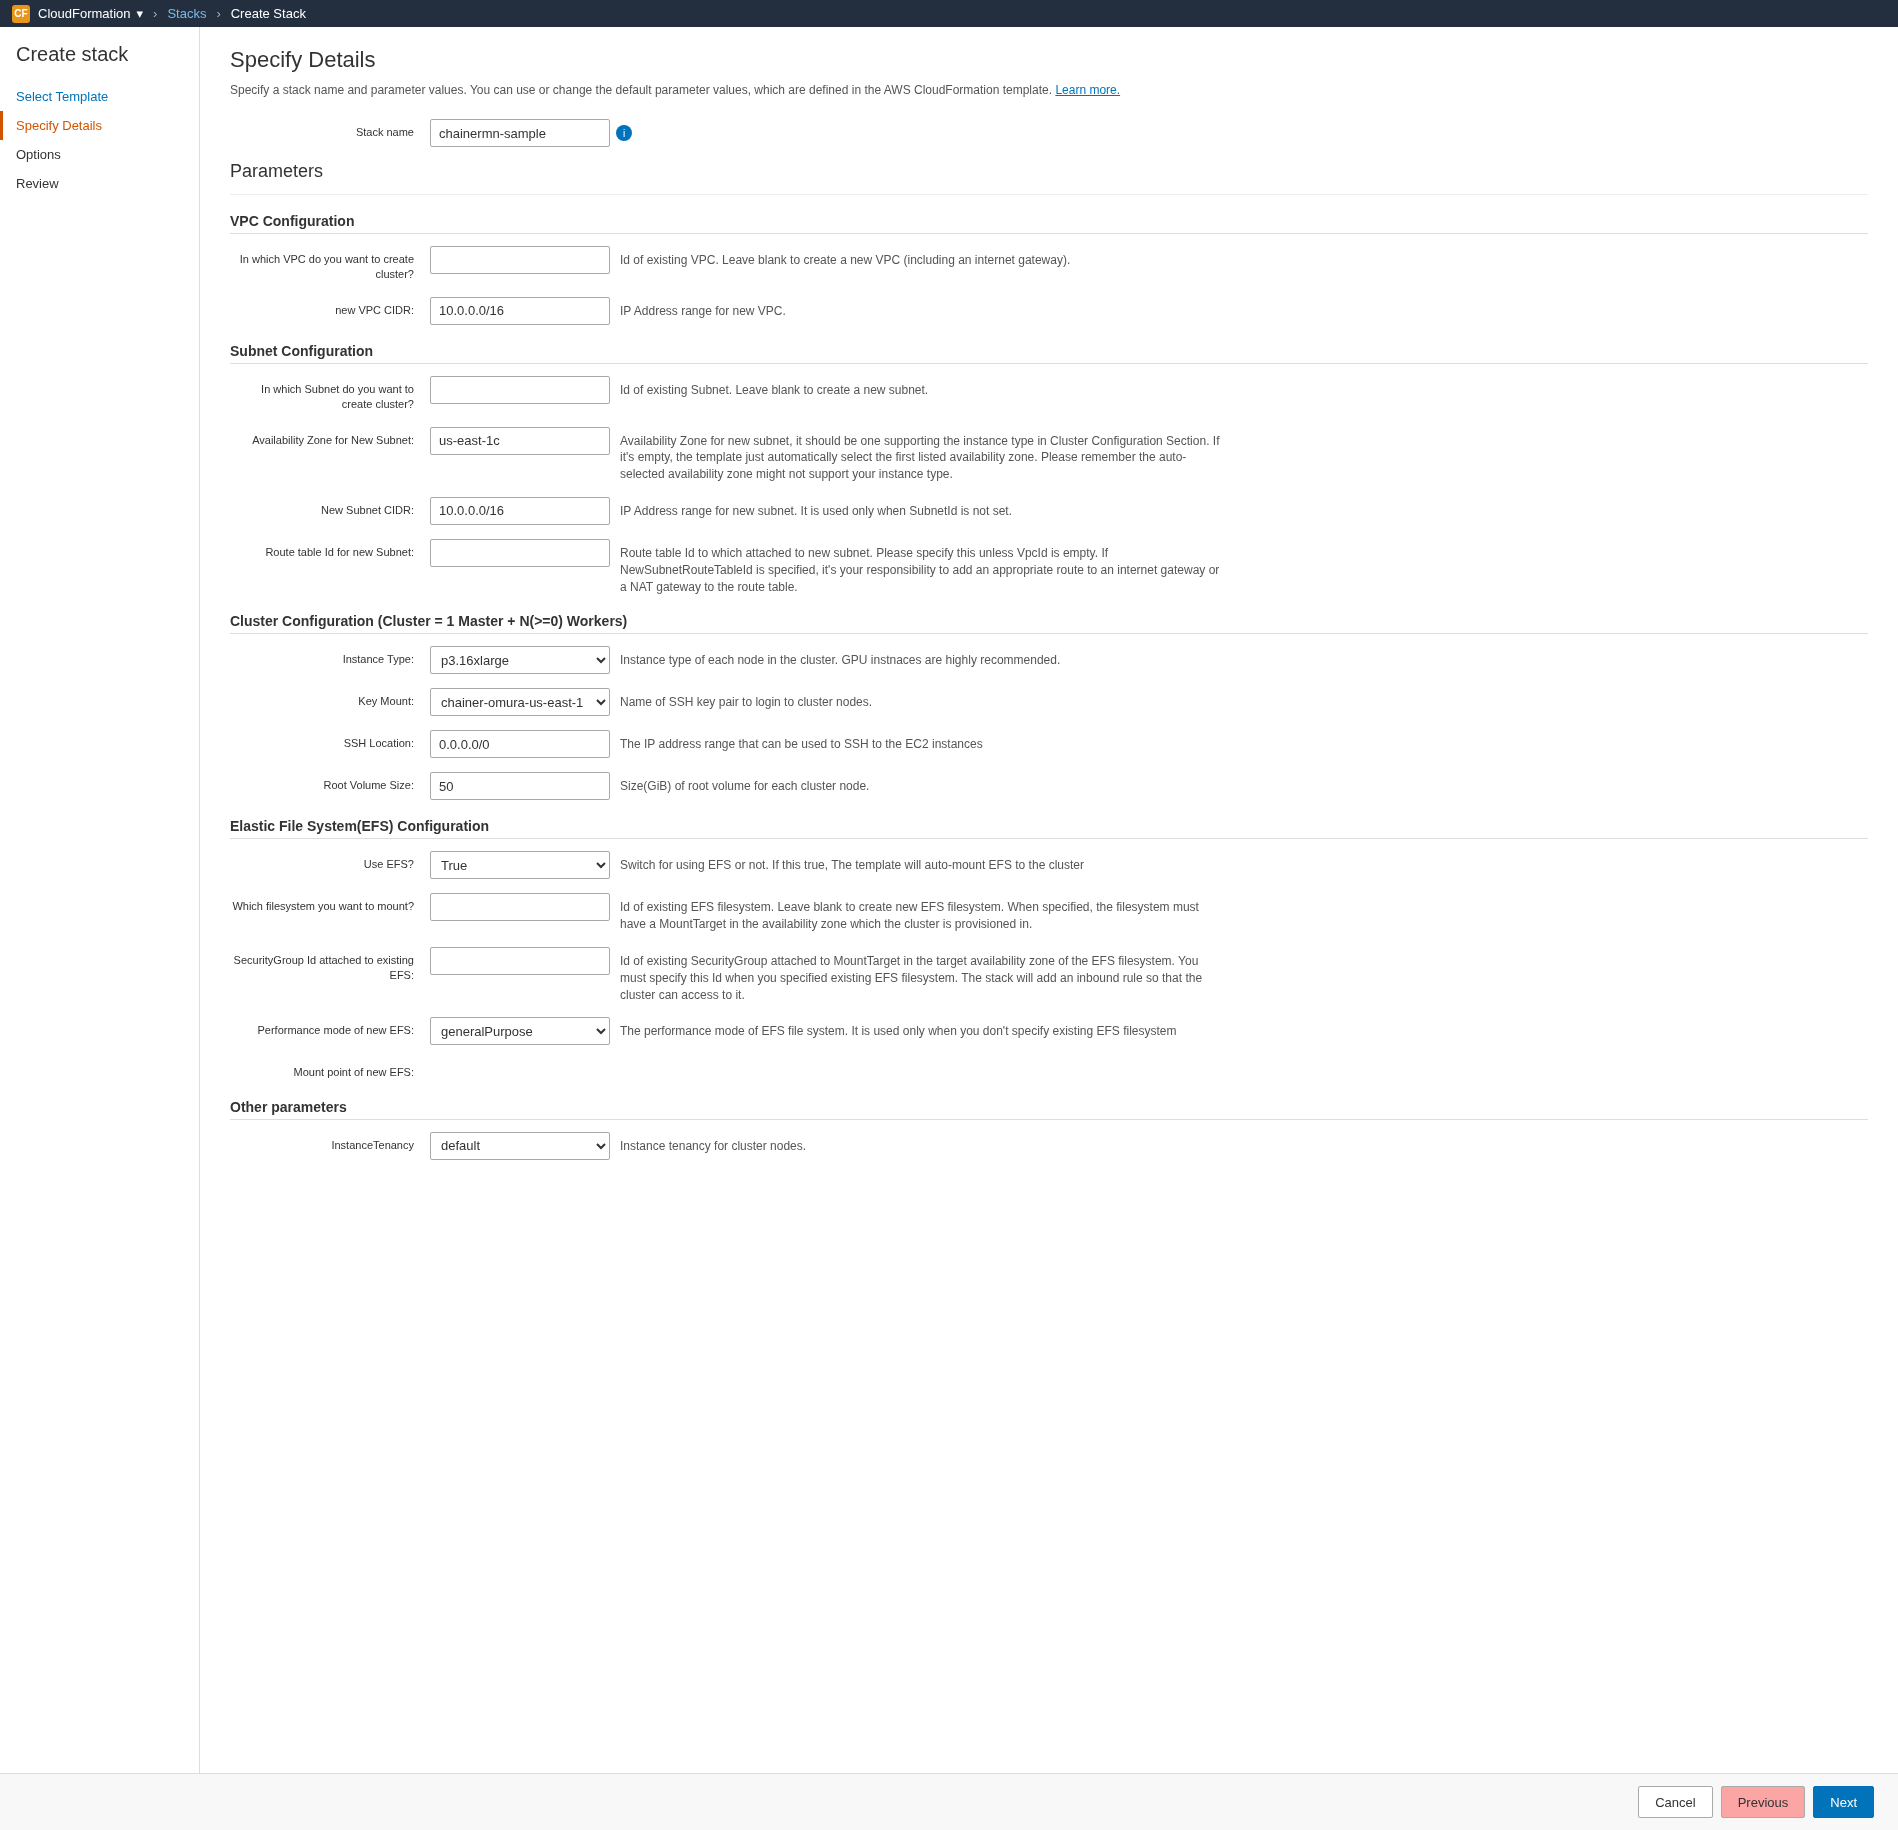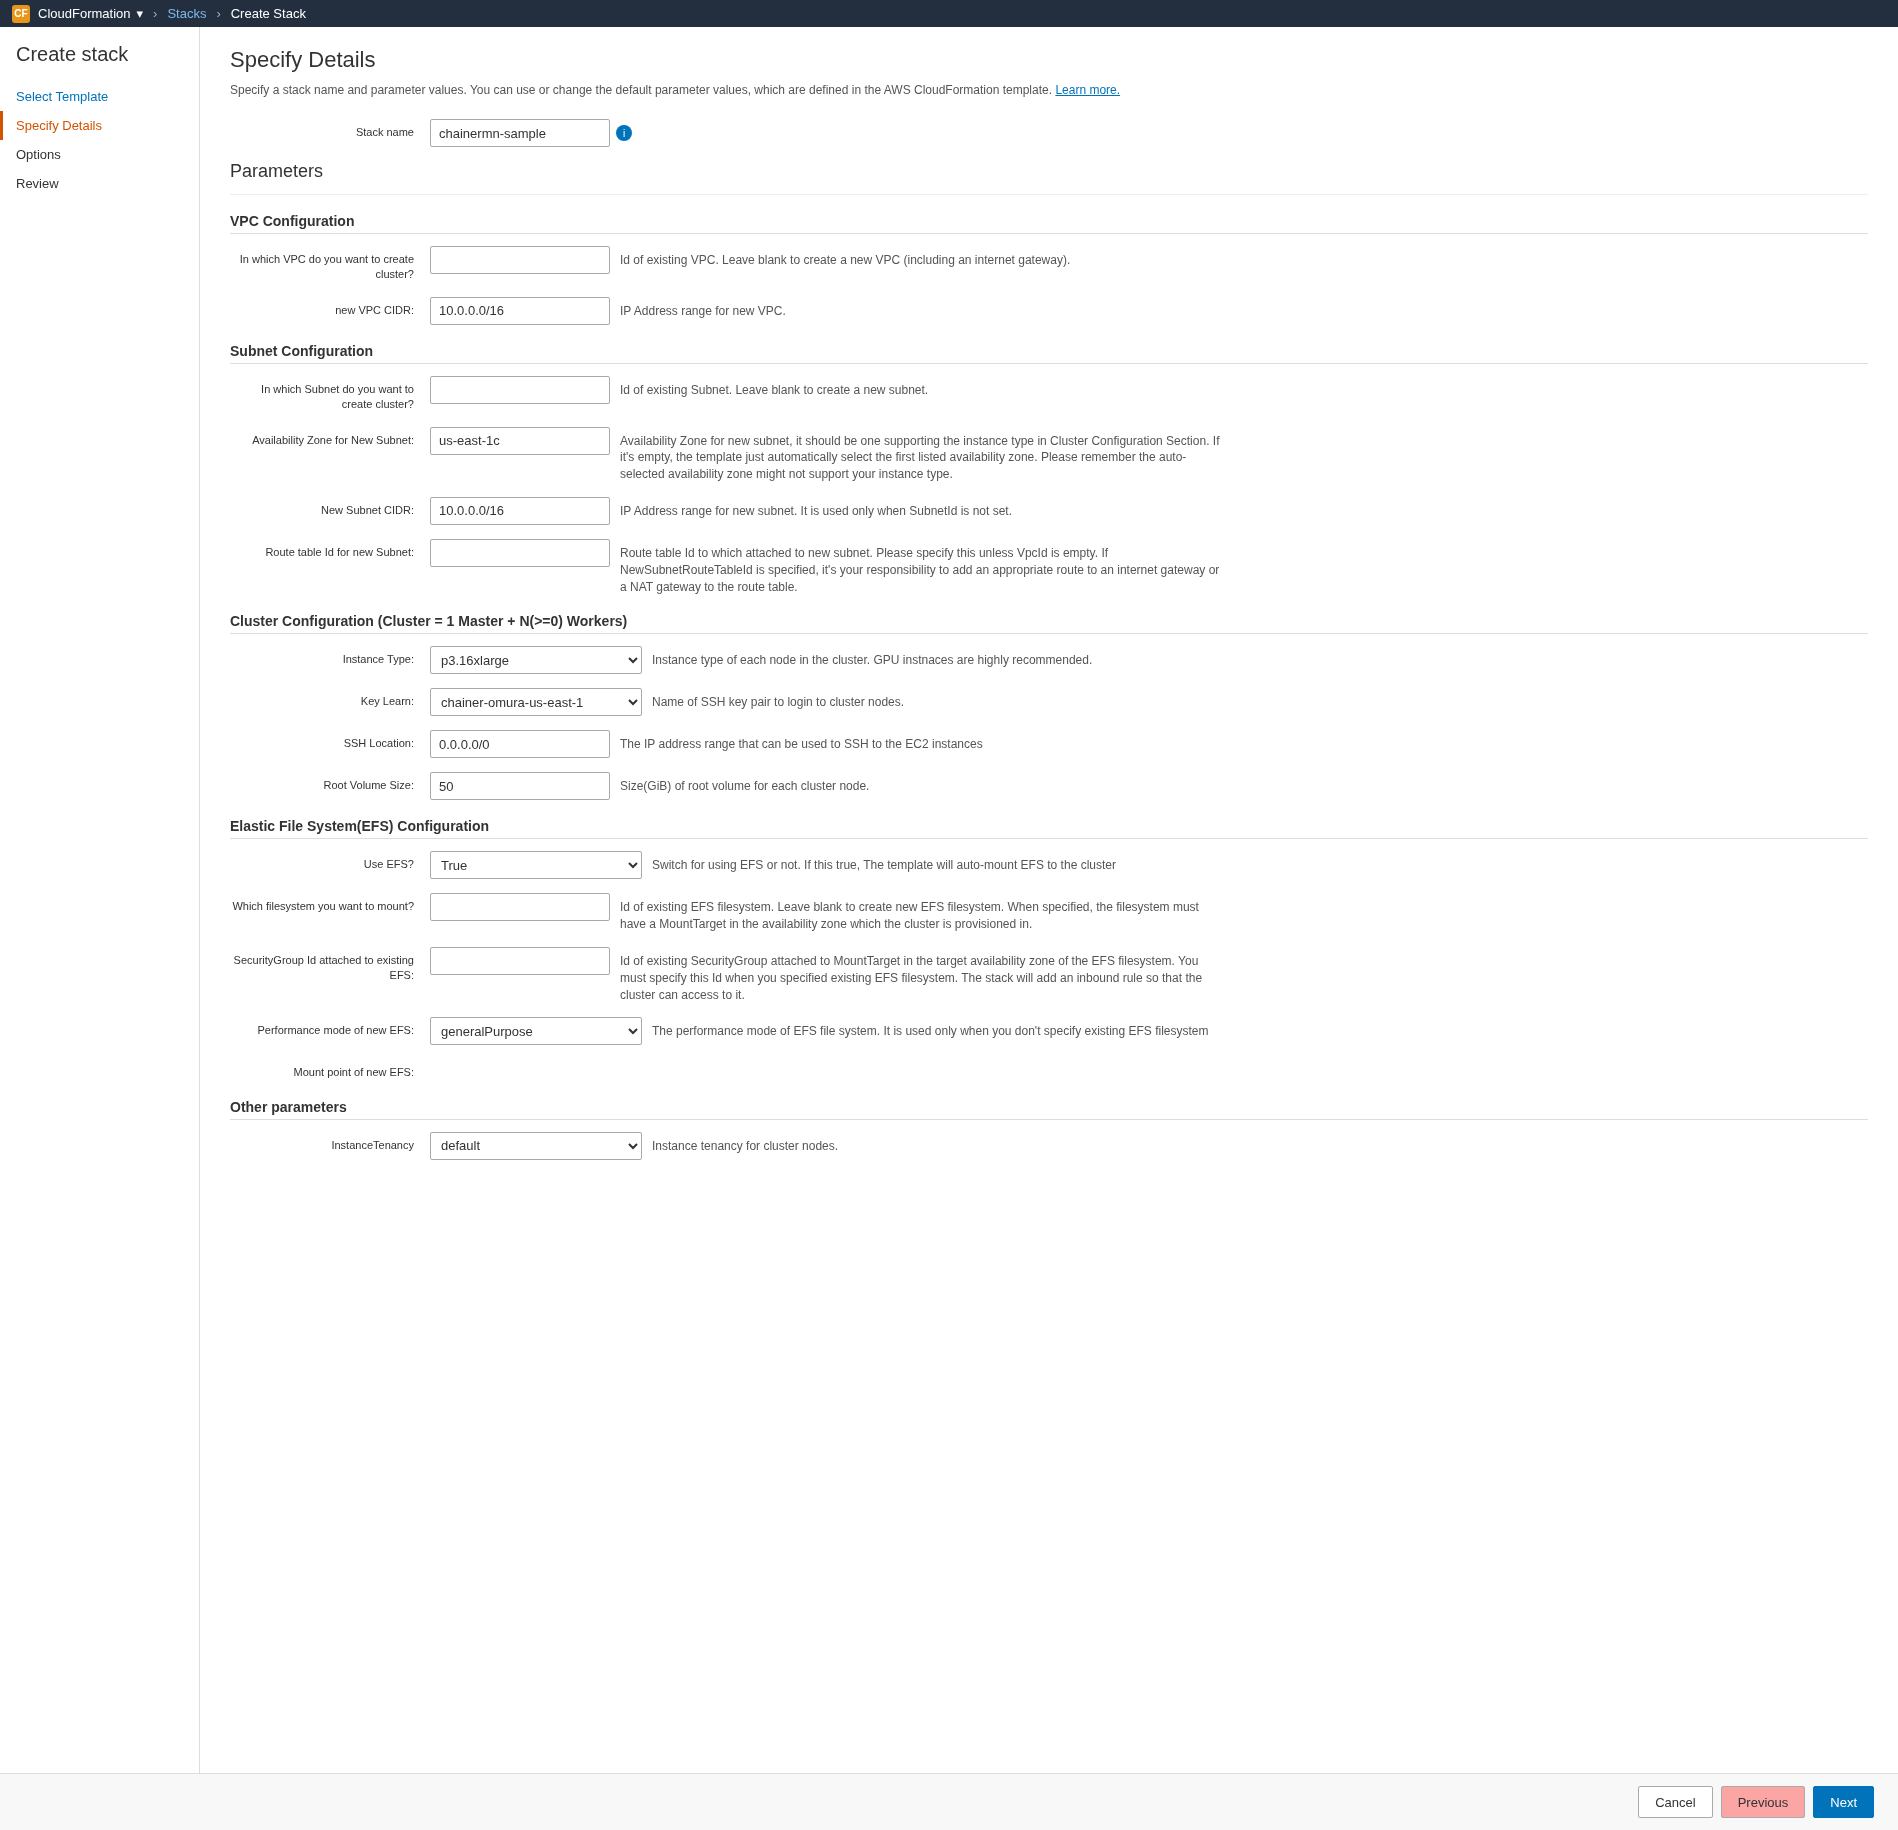--- a/index.html
+++ b/index.html
@@ -108,21 +108,21 @@
     }
 
     select {
       height: 28px;
       border: 1px solid #aaa;
       padding: 2px 6px;
       font-size: 13px;
       border-radius: 2px;
       color: #333;
       background: #fff;
-      width: 212px;
+      width: 180px;
       cursor: pointer;
     }
 
     .stack-name-input { width: 180px; }
 
     
     .params-section { margin-top: 10px; }
     .params-title { font-size: 18px; font-weight: 300; color: #333; margin-bottom: 12px; padding-bottom: 12px; border-bottom: 1px solid #eee; }
     .sub-section-title {
       font-size: 14px; font-weight: 600; color: #333; margin: 18px 0 12px; padding-bottom: 4px; border-bottom: 1px solid #ddd;
@@ -269,21 +269,21 @@
             <div>
               <div class="sub-section-title">Cluster Configuration (Cluster = 1 Master + N(&gt;=0) Workers)</div>
               <div class="form-group">
                 <div class="form-label">Instance Type:</div>
                 <div class="form-control-wrap">
                   <select><option value="p3.16xlarge">p3.16xlarge</option><option value="p3.8xlarge">p3.8xlarge</option><option value="p3.2xlarge">p3.2xlarge</option><option value="p2.16xlarge">p2.16xlarge</option><option value="p2.8xlarge">p2.8xlarge</option><option value="p2.xlarge">p2.xlarge</option></select>
                   <div class="form-hint">Instance type of each node in the cluster. GPU instnaces are highly recommended.</div>
                 </div>
               </div>
               <div class="form-group">
-                <div class="form-label">Key Learn:</div>
+                <div class="form-label">Key Mount:</div>
                 <div class="form-control-wrap">
                   <select><option value="chainer-omura-us-east-1">chainer-omura-us-east-1</option></select>
                   <div class="form-hint">Name of SSH key pair to login to cluster nodes.</div>
                 </div>
               </div>
               <div class="form-group">
                 <div class="form-label">SSH Location:</div>
                 <div class="form-control-wrap">
                   <input type="text" value="0.0.0.0/0" style="">
                   <div class="form-hint">The IP address range that can be used to SSH to the EC2 instances</div>

